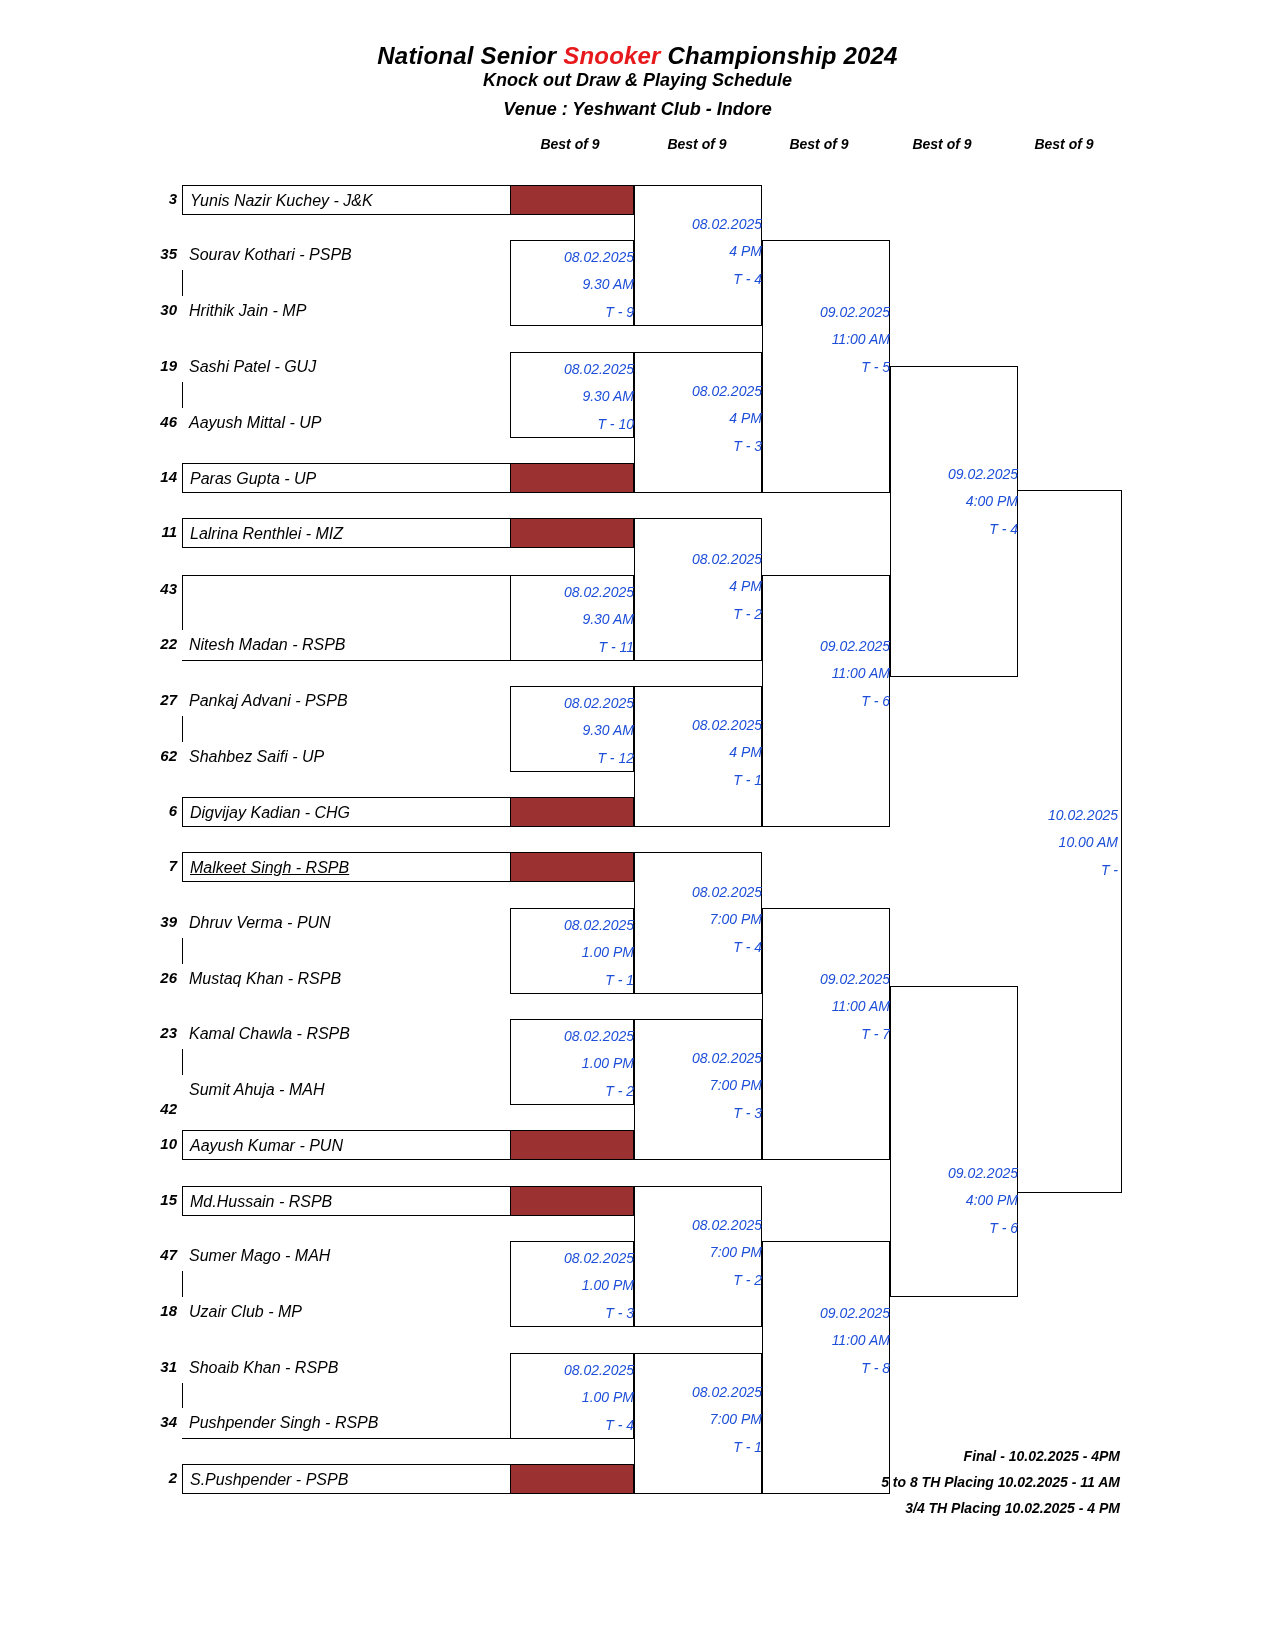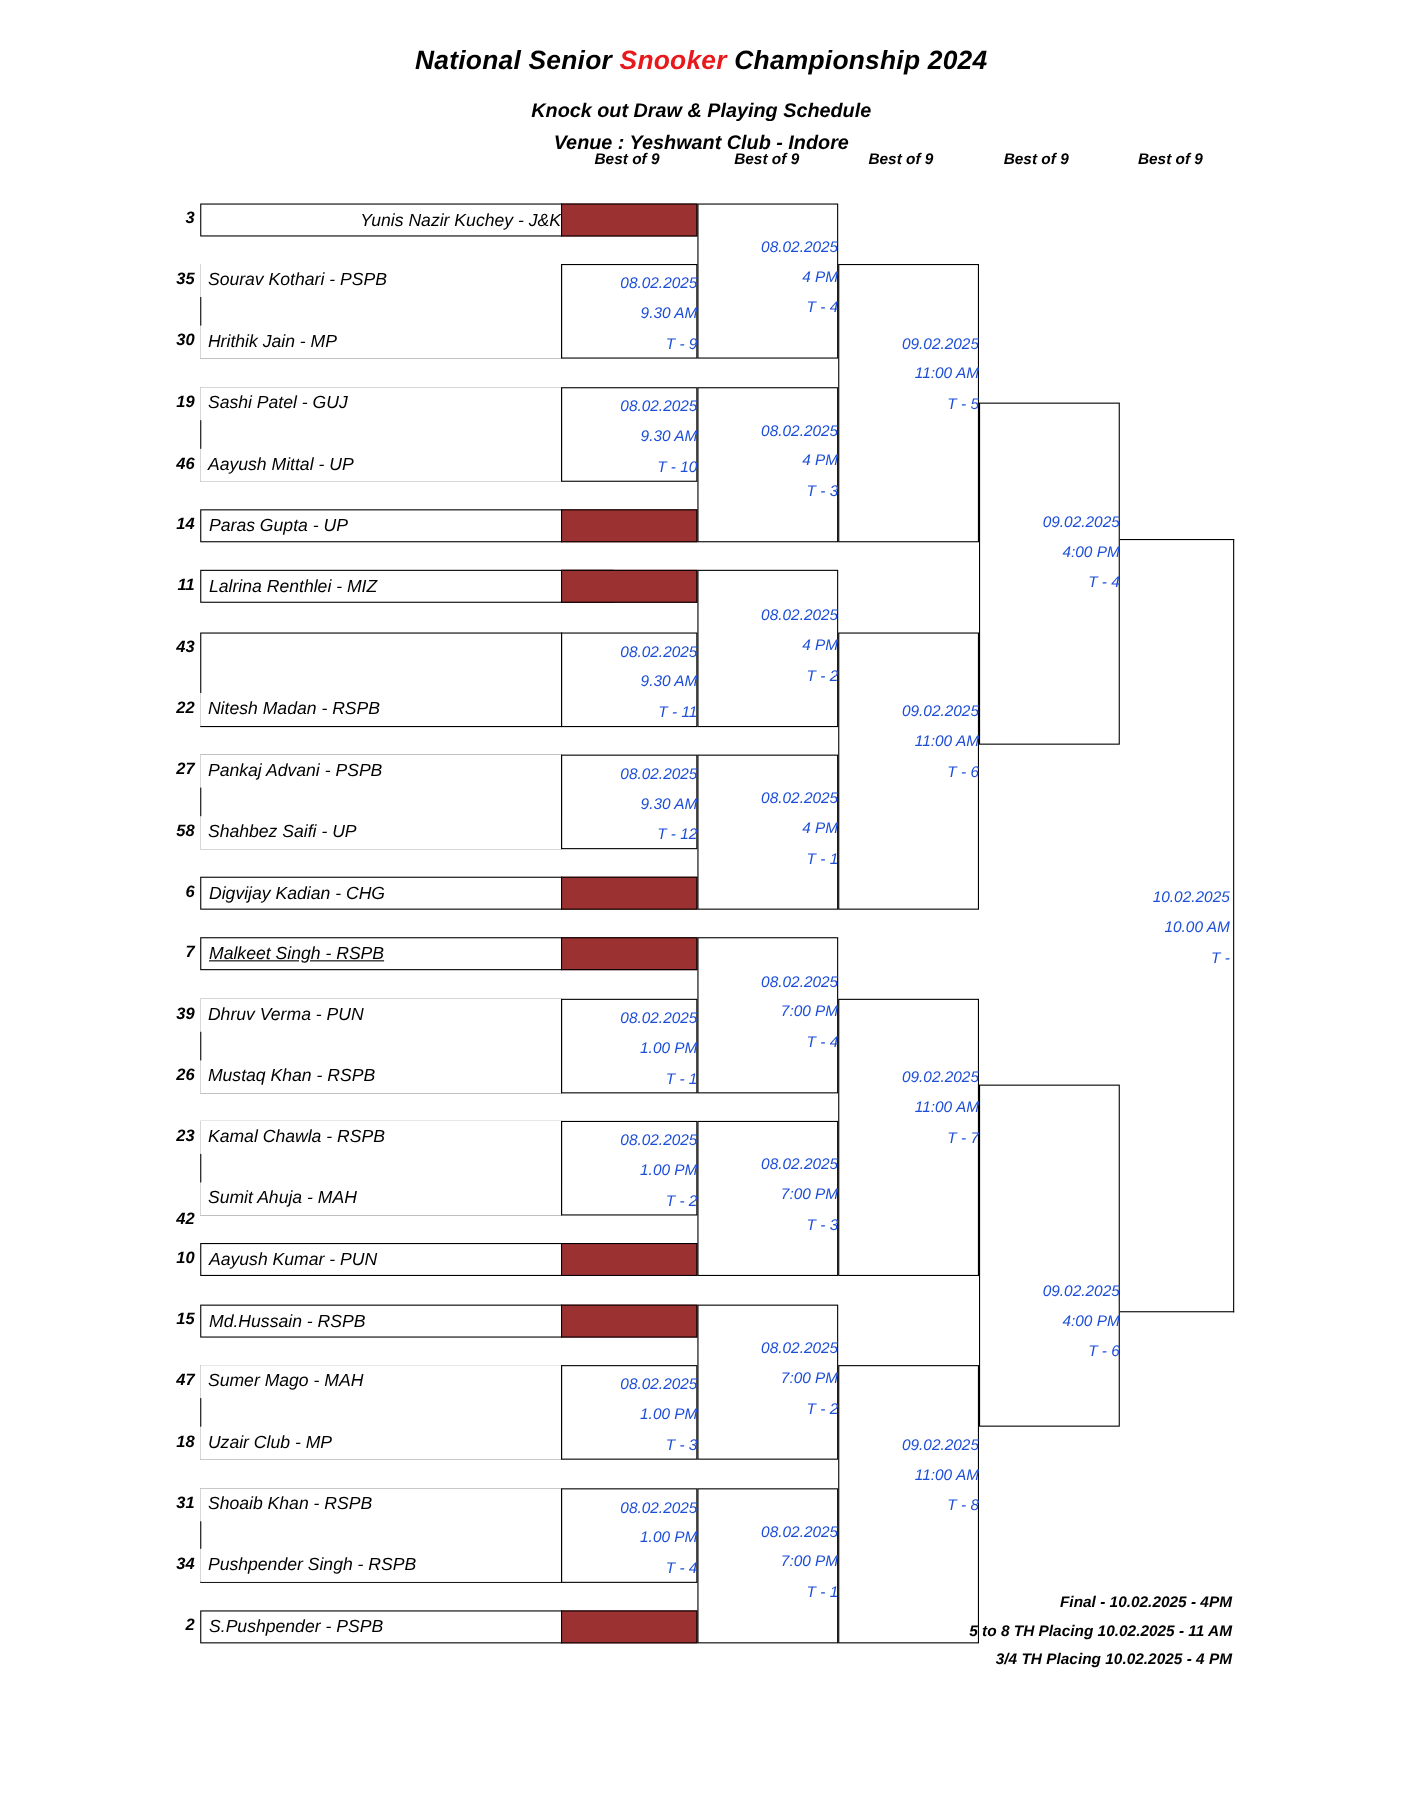--- a/index.html
+++ b/index.html
@@ -9,21 +9,21 @@
     -webkit-font-smoothing:antialiased;
     position:relative;overflow:hidden;
   }
   .page{position:relative;width:1275px;height:1650px;}
 
   
   .header{position:absolute;left:0;top:0;width:1275px;text-align:center;}
   .title1{font-size:24px;font-weight:bold;font-style:italic;letter-spacing:.2px;
           margin-top:42px;color:#000;}
   .title1 .hl{color:#e8191c;}
-  .title2{font-size:18px;font-weight:bold;font-style:italic;margin-top:20px;color:#000;}
+  .title2{font-size:18px;font-weight:bold;font-style:italic;margin-top:0;color:#000;}
   .title3{font-size:18px;font-weight:bold;font-style:italic;margin-top:8px;color:#000;}
 
   
   .bo-row{position:absolute;top:136px;left:0;width:1275px;height:22px;}
   .bo{position:absolute;font-size:14px;font-weight:bold;font-style:italic;
       color:#000;text-align:center;width:130px;}
 
   
   .bracket{position:absolute;left:0;top:0;width:1275px;height:1650px;}
 
@@ -69,21 +69,21 @@
     <div class="bo" style="left:505px;">Best of 9</div>
     <div class="bo" style="left:632px;">Best of 9</div>
     <div class="bo" style="left:754px;">Best of 9</div>
     <div class="bo" style="left:877px;">Best of 9</div>
     <div class="bo" style="left:999px;">Best of 9</div>
   </div>
 
   <div class="bracket">
 
   <div class="seed" style="left:145px;top:190px;">3</div>
-  <div class="pbox" style="left:182px;top:185px;width:329px;text-align:right;">Yunis Nazir Kuchey - J&amp;K</div>
+  <div class="pbox" style="left:182px;top:185px;width:329px;">Yunis Nazir Kuchey - J&amp;K</div>
   <div class="redblk" style="left: 510px; top: 185px; width: 124px; background: rgb(156, 49, 49);"></div>
 
   <div class="seed" style="left:145px;top:245px;">35</div>
   <div class="seed" style="left:145px;top:301px;">30</div>
   <div class="rect" style="left:182px;top:240px;width:329px;height:86px;"></div>
   <div class="pbox" style="left:182px;top:240px;width:329px;border:none;">Sourav Kothari - PSPB</div>
   <div class="pbox" style="left:182px;top:296px;width:329px;border:none;">Hrithik Jain - MP</div>
   <div class="rect" style="left:510px;top:240px;width:124px;height:86px;"></div>
   <div class="minfo" style="left:510px;top:240px;width:124px;padding-top:4px;">
     <span>08.02.2025</span>
@@ -144,21 +144,21 @@
   </div>
 
   <div class="rect" style="left:634px;top:518px;width:128px;height:143px;"></div>
   <div class="minfo" style="left:634px;top:546px;width:128px;">
     <span>08.02.2025</span>
     <span>4 PM</span>
     <span>T - 2</span>
   </div>
 
   <div class="seed" style="left:145px;top:691px;">27</div>
-  <div class="seed" style="left:145px;top:747px;">58</div>
+  <div class="seed" style="left:145px;top:747px;">62</div>
   <div class="rect" style="left:182px;top:686px;width:329px;height:86px;"></div>
   <div class="pbox" style="left:182px;top:686px;width:329px;border:none;">Pankaj Advani - PSPB</div>
   <div class="pbox" style="left:182px;top:742px;width:329px;border:none;">Shahbez Saifi - UP</div>
   <div class="rect" style="left:510px;top:686px;width:124px;height:86px;"></div>
   <div class="minfo" style="left:510px;top:686px;width:124px;padding-top:4px;">
     <span>08.02.2025</span>
     <span>9.30 AM</span>
     <span>T - 12</span>
   </div>
 

